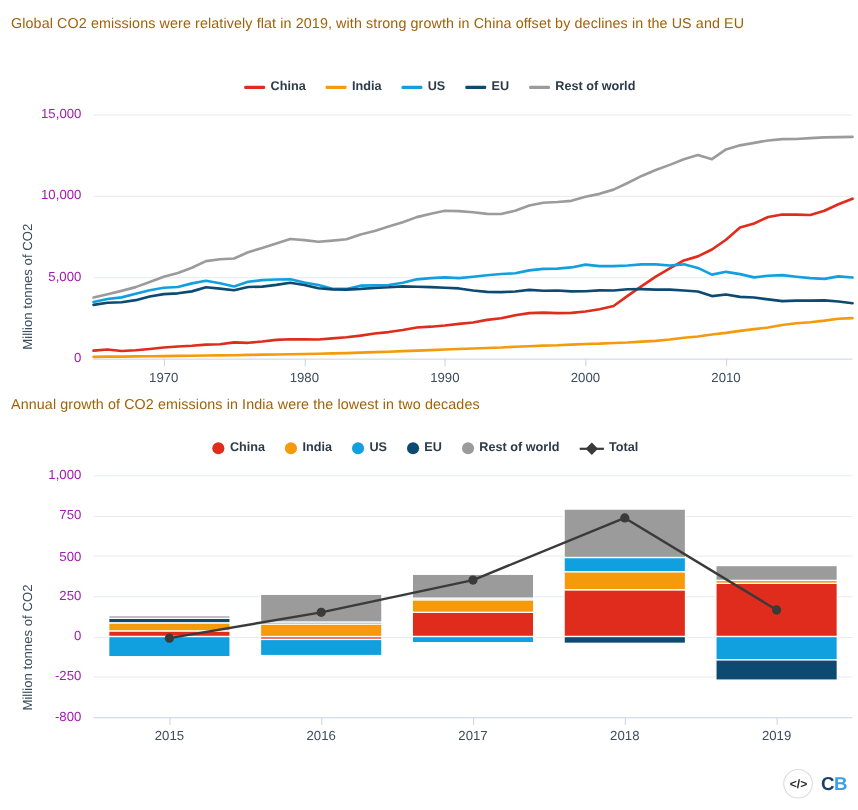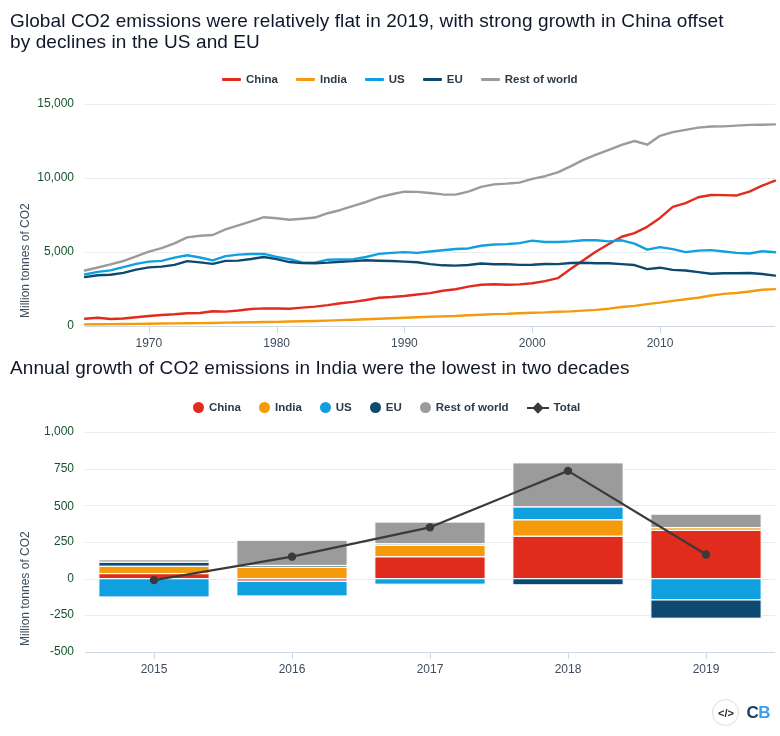--- a/index.html
+++ b/index.html
@@ -9,23 +9,23 @@
     font-family:"Liberation Sans","DejaVu Sans",sans-serif;
     color:#2a3b4d;
     overflow:hidden;
     position:relative;
   }
   .wrap{position:relative;width:780px;height:736px;}
 
   
   .chart-title{
     position:absolute;
-    font-size:19px;
+    font-size:13px;
     line-height:21px;
-    color:#0f172a;
+    color:#a16207;
     font-weight:400;
     letter-spacing:.1px;
   }
   #title1{left:10px;top:10px;width:730px;}
   #title2{left:10px;top:357px;width:730px;}
 
   
   .legend{
     position:absolute;
     display:flex;
@@ -50,21 +50,21 @@
     position:absolute;
     font-size:12px;
     color:#3d4d5d;
     transform:rotate(-90deg);
     transform-origin:left top;
     white-space:nowrap;
   }
   .ytick{
     position:absolute;
     font-size:12px;
-    color:#14532d;
+    color:#a21caf;
     text-align:right;
     white-space:nowrap;
   }
   .xtick{
     position:absolute;
     font-size:12px;
     color:#3d4d5d;
     text-align:center;
     white-space:nowrap;
   }
@@ -176,21 +176,21 @@
         <span class="bar"></span>
           <span class="dia"></span>
       </span>
       <span>Total</span>
     </span>
   </div>
 
   <div class="plot" id="plot2" style="left:0px;top:424px;width:780px;height:250px;">
     <div class="ylabel" style="left:18px;top:222px;">Million tonnes of CO2</div>
     <div id="p2-ticks">
-        <div class="ytick" style="left: 0px; width: 74px; top: 220px;">-500</div>
+        <div class="ytick" style="left: 0px; width: 74px; top: 220px;">-800</div>
         <div class="ytick" style="left: 0px; width: 74px; top: 183.333px;">-250</div>
         <div class="ytick" style="left: 0px; width: 74px; top: 146.667px;">0</div>
         <div class="ytick" style="left: 0px; width: 74px; top: 110px;">250</div>
         <div class="ytick" style="left: 0px; width: 74px; top: 75px;">500</div>
         <div class="ytick" style="left: 0px; width: 74px; top: 36.6667px;">750</div>
         <div class="ytick" style="left: 0px; width: 74px; top: 0px;">1,000</div>
       </div>
     <div id="p2-grid">
         <div class="gridline" style="left: 85px; width: 690px; top: 228px; background: rgb(205, 216, 227);"></div>
         <div class="gridline" style="left: 85px; width: 690px; top: 191px;"></div>

